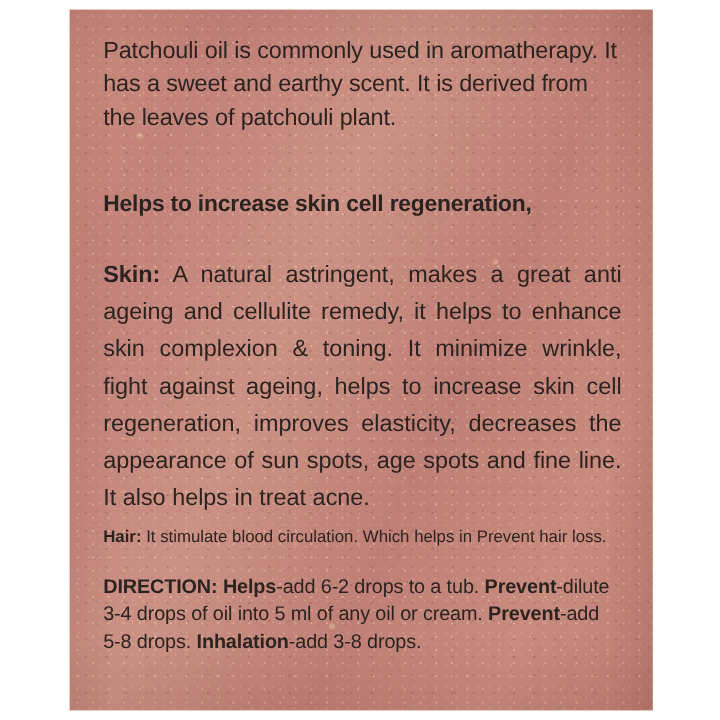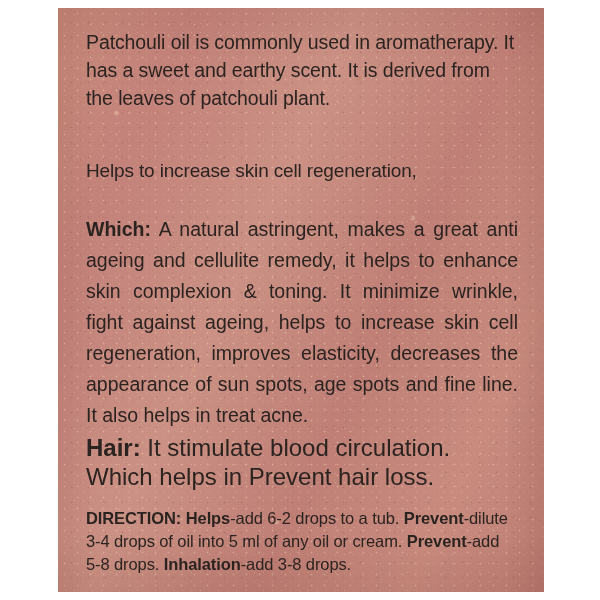--- a/index.html
+++ b/index.html
@@ -68,35 +68,35 @@
     letter-spacing: -0.1px;
   }
 
   #intro-paragraph {
     font-size: 19.5px;
     line-height: 28px;
     margin-bottom: 46px;
   }
 
   #benefits-heading {
-    font-weight: normal;
+    font-weight: bold;
     font-size: 19px;
     line-height: 26px;
     margin: 0 0 30px 0;
     letter-spacing: -0.15px;
   }
 
   #skin-paragraph {
     text-align: justify;
     font-size: 19.5px;
     line-height: 31px;
     margin: 0 0 2px 0;
   }
   #hair-paragraph {
-    font-size: 24px;
+    font-size: 14px;
     line-height: 29px;
     margin: 0 0 16px 0;
   }
   .lead {
     font-weight: bold;
   }
   #directions-paragraph {
     font-size: 16.5px;
     line-height: 23px;
     margin: 0;
@@ -112,21 +112,21 @@
 
   <div id="text-column">
 
     <p class="para" id="intro-paragraph">Patchouli oil is commonly used in aromatherapy. It has a sweet and earthy scent.  It is derived from the leaves of patchouli plant.</p>
 
     <p id="benefits-heading">
       <span>Helps to increase skin cell regeneration,</span><br>
     </p>
 
     <p id="skin-paragraph">
-      <span class="lead">Which:</span><span> A natural astringent, makes a great anti ageing and cellulite remedy, it helps to enhance skin complexion &amp; toning. It minimize wrinkle, fight against ageing, helps to increase skin cell regeneration, improves elasticity, decreases the appearance of sun spots, age spots and fine line. It also helps in treat acne.</span>
+      <span class="lead">Skin:</span><span> A natural astringent, makes a great anti ageing and cellulite remedy, it helps to enhance skin complexion &amp; toning. It minimize wrinkle, fight against ageing, helps to increase skin cell regeneration, improves elasticity, decreases the appearance of sun spots, age spots and fine line. It also helps in treat acne.</span>
     </p>
 
     <p id="hair-paragraph">
       <span class="lead">Hair:</span><span> It stimulate blood circulation. Which helps in Prevent hair loss.</span>
     </p>
 
     <p id="directions-paragraph">
       <span class="lead">DIRECTION:</span><span class="lead"> Helps</span><span>-add 6-2 drops to a tub.</span><span class="lead"> Prevent</span><span>-dilute 3-4 drops of oil into 5 ml of any oil or cream.</span><span class="lead"> Prevent</span><span>-add 5-8 drops.</span><span class="lead"> Inhalation</span><span>-add 3-8 drops.</span>
     </p>
 

